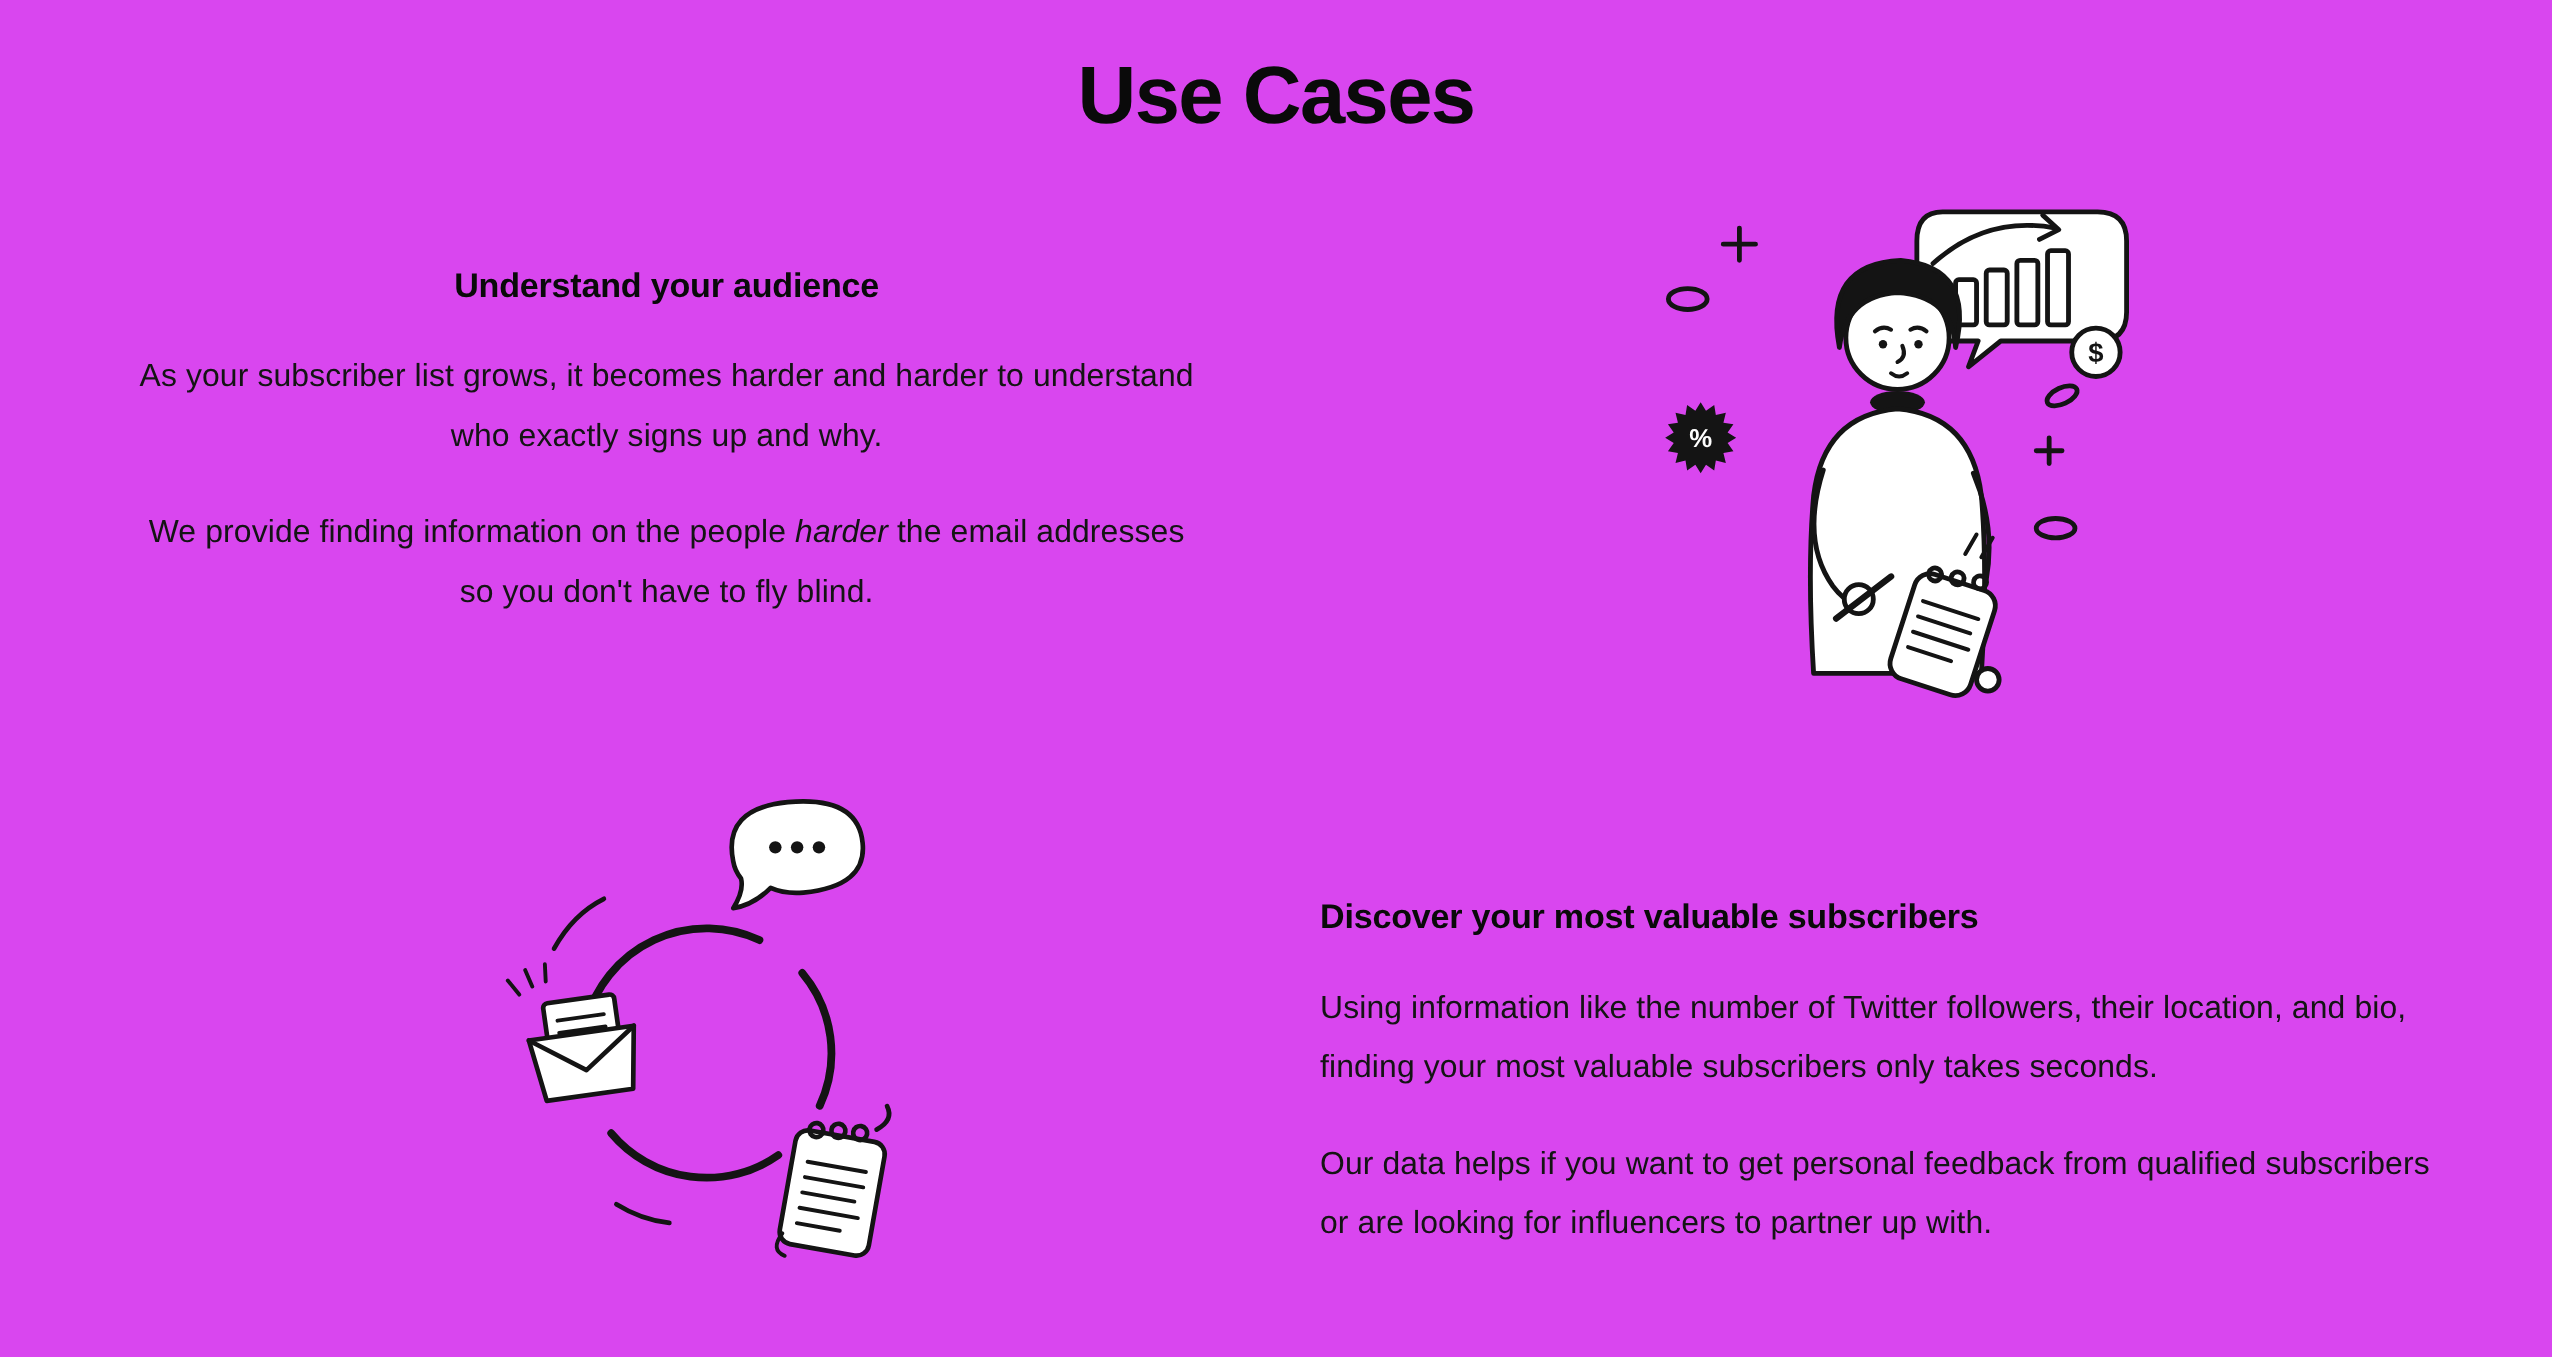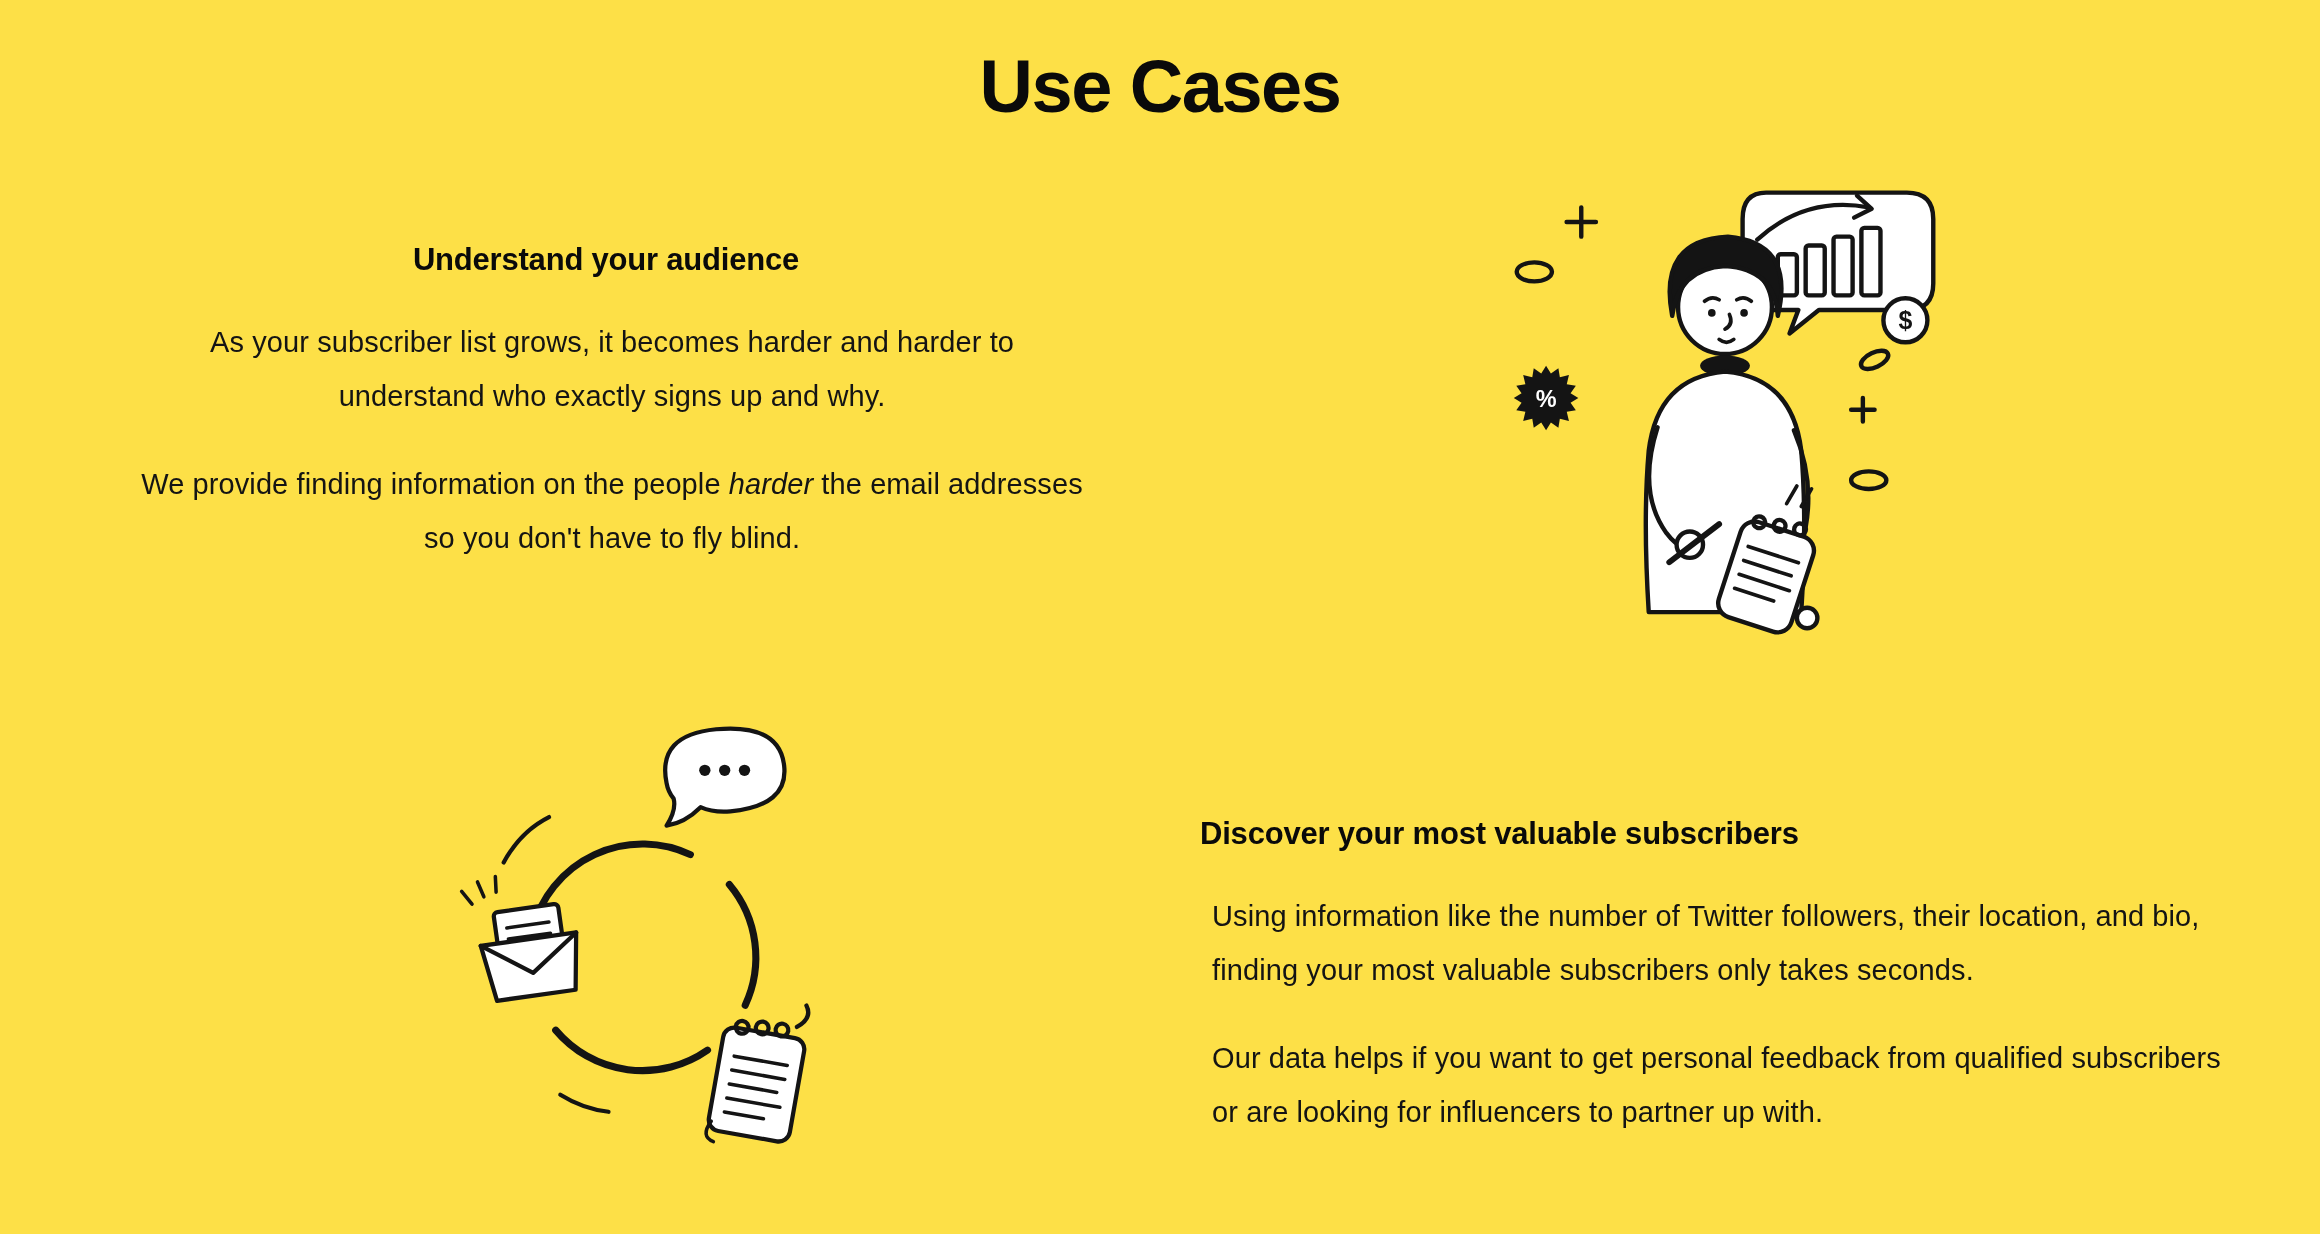--- a/index.html
+++ b/index.html
@@ -5,21 +5,21 @@
   * { margin: 0; padding: 0; box-sizing: border-box; }
   html, body { background: #ffffff; }
   body {
     font-family: "Liberation Sans", "DejaVu Sans", sans-serif;
     color: #111111;
   }
   .page {
     position: relative;
     width: 2320px;
     height: 1234px;
-    background: #fde047;
+    background: #d946ef;
     overflow: hidden;
   }
   .section-title {
     position: absolute;
     top: 44px;
     left: 0;
     right: 0;
     text-align: center;
     font-size: 74px;
     font-weight: 700;
@@ -30,21 +30,21 @@
     font-size: 31px;
     font-weight: 700;
     color: #0a0a0a;
     margin: 0 0 38px 0;
     letter-spacing: -0.2px;
   }
   .text-block p {
     font-size: 29px;
     line-height: 1.86;
     color: #141414;
-    margin: 0 0 34px 12px;
+    margin: 0 0 34px 0;
     letter-spacing: 0.1px;
   }
   .text-block p:last-child { margin-bottom: 0; }
   .em { font-style: italic; }
   .block-audience {
     position: absolute;
     left: 126px;
     top: 242px;
     width: 960px;
     text-align: center;

